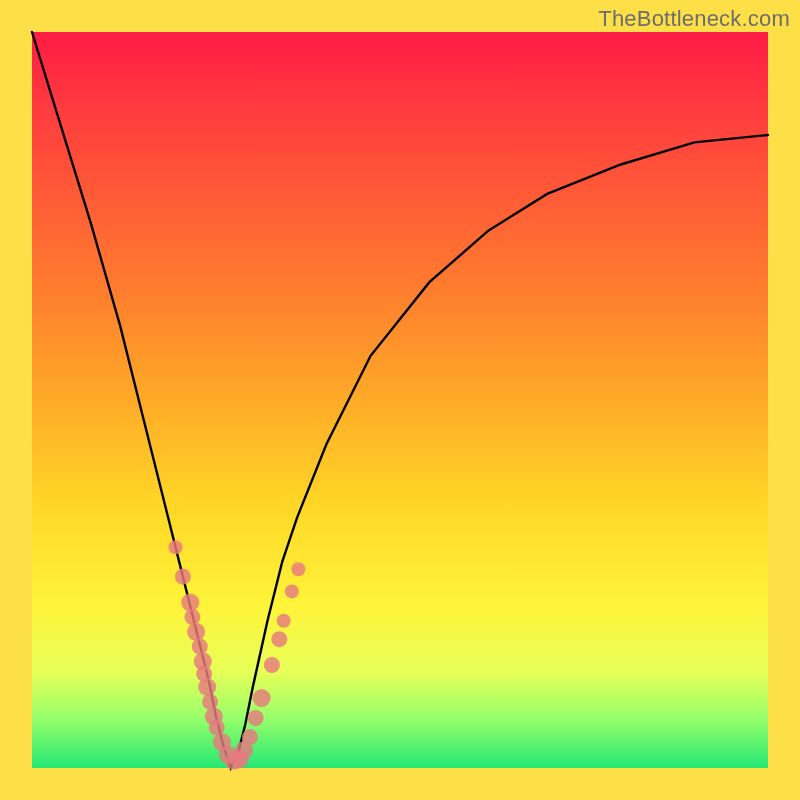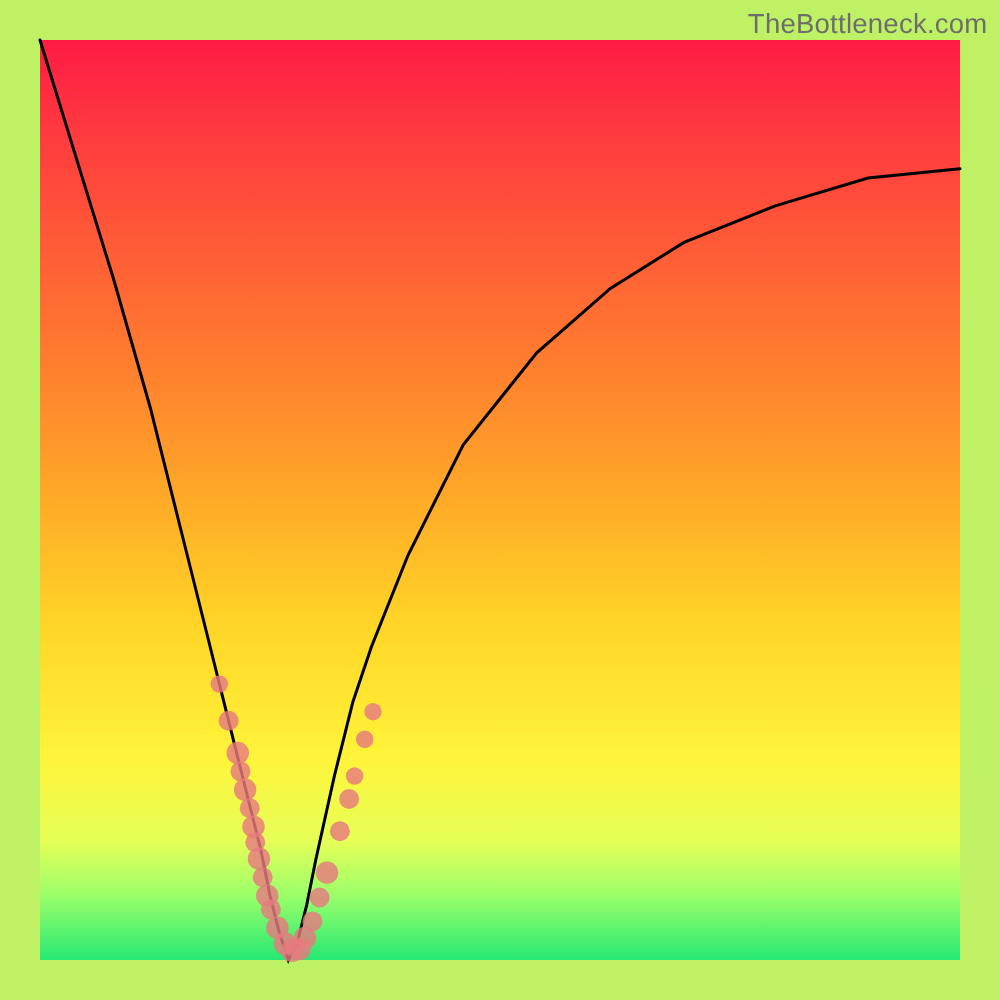--- a/index.html
+++ b/index.html
@@ -10,21 +10,21 @@
     overflow: hidden;
     background: #000;
     font-family: Arial, Helvetica, sans-serif;
   }
   .frame {
     position: absolute;
     left: 0;
     top: 0;
     width: 800px;
     height: 800px;
-    background: #bef264;
+    background: #fde047;
   }
   .plot {
     position: absolute;
     left: 32px;
     top: 32px;
     width: 736px;
     height: 736px;
     
     background: linear-gradient(
       to bottom,

